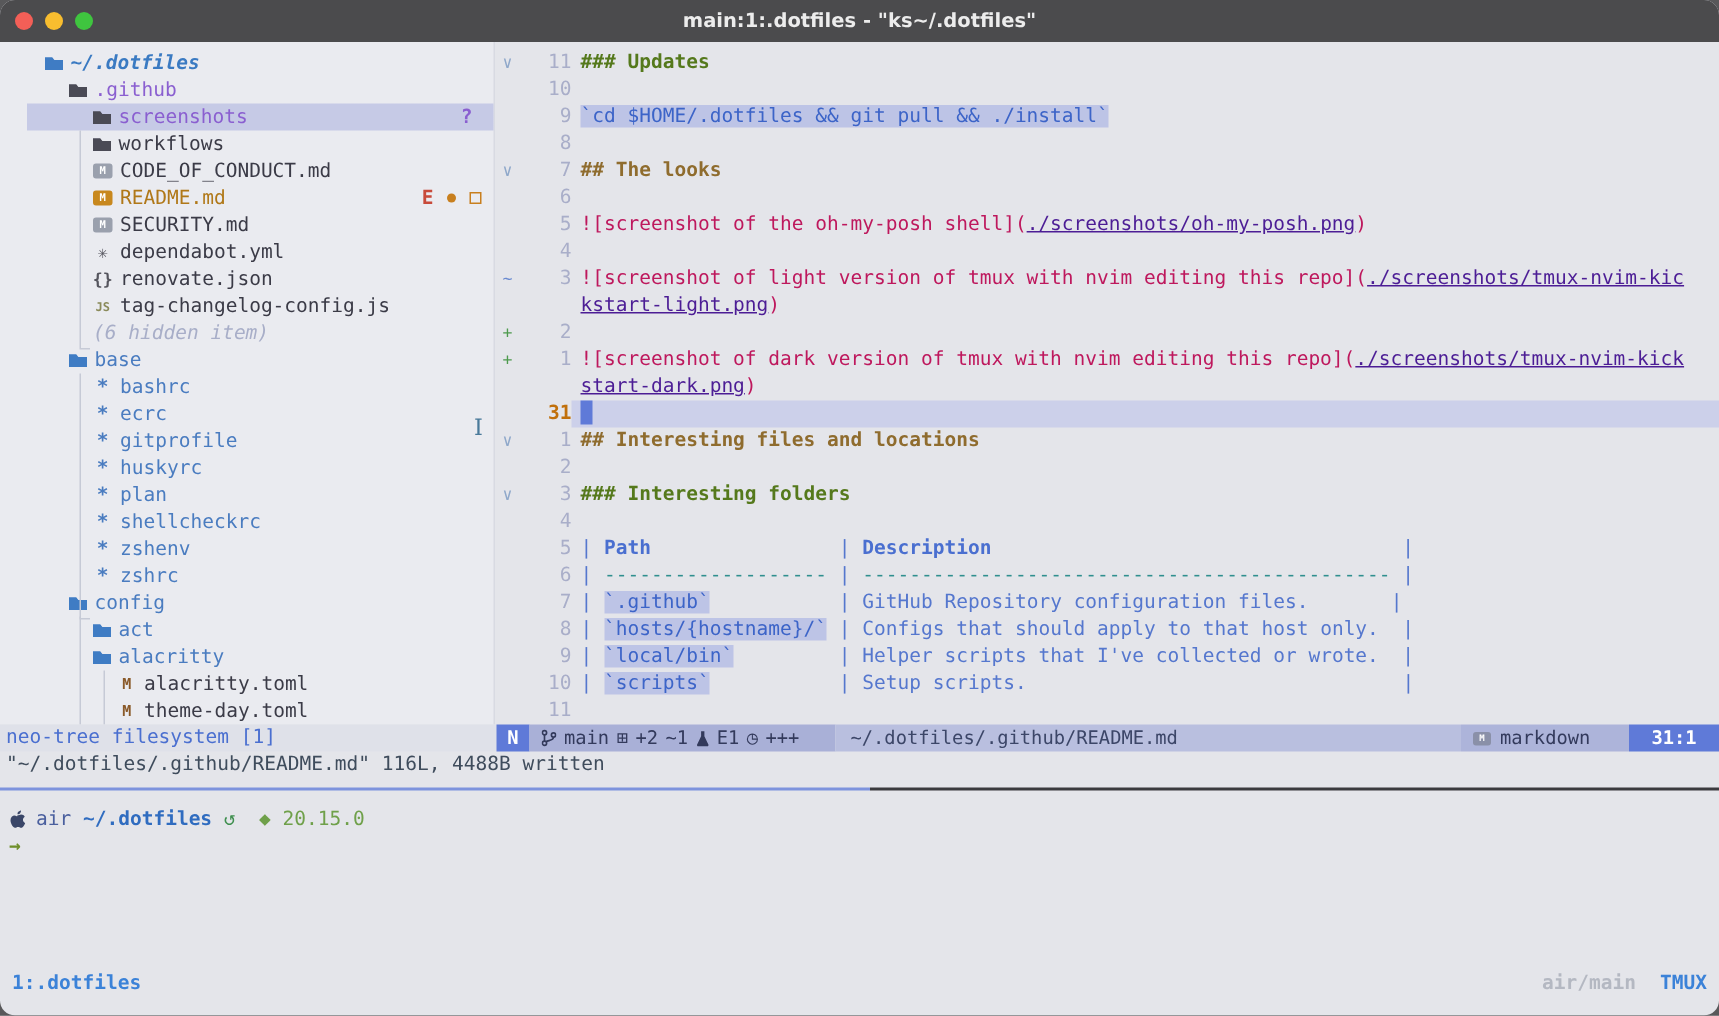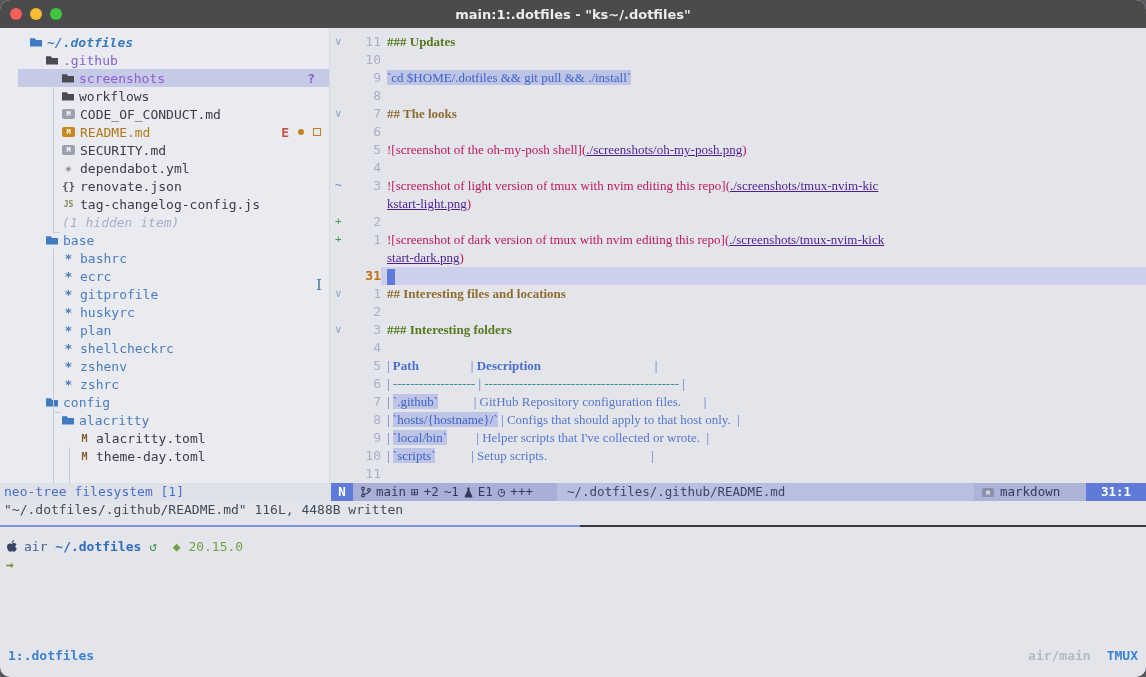--- a/index.html
+++ b/index.html
@@ -45,21 +45,21 @@
   .guide-h{position:absolute;height:1px;background:#c6cad6;}
   .ibeam{position:absolute;left:316px;top:248px;color:#4a7a9a;font-family:"DejaVu Serif",serif;
     font-size:15px;line-height:18px;}
   
   .editor{position:absolute;left:331px;top:28px;width:815px;height:455px;background:#e4e5ea;}
   .eline{display:flex;height:18px;line-height:18px;white-space:pre;}
   .emarks{flex:none;width:20px;padding-left:4px;box-sizing:border-box;font-size:11px;}
   .fold{color:#8fa8ca;} .sgadd{color:#4e9a4e;} .sgchg{color:#6a8ad0;}
   .enum{flex:none;width:30px;text-align:right;color:#a9aec9;padding-right:0;}
   .enum.cur{color:#c1700c;font-weight:bold;}
-  .etext{flex:1;padding-left:6px;font-family:Liberation Serif, serif;}
+  .etext{flex:1;padding-left:6px;}
   .etext.curline{background:#ccd0ea;}
   .c-h2{color:#8f6c2e;font-weight:bold;}
   .c-h3{color:#55791c;font-weight:bold;}
   .c-txt{color:#be185d;}
   .c-link{color:#4c1d95;text-decoration:underline;}
   .c-code{color:#3c64c8;background:#bdc4e6;}
   .c-tbl{color:#5577ce;}
   .c-tblh{color:#4a6fd0;font-weight:bold;}
   .c-dash{color:#2f8f8f;}
   .cursor-block{display:inline-block;width:8px;height:16px;background:#5f7ad8;vertical-align:middle;}
@@ -119,31 +119,32 @@
         <div class="srow" style="padding-left: 30px;"><span class="fic folder f-blue"><i></i></span><span class="slabel t-root">~/.dotfiles</span></div>
         <div class="srow" style="padding-left: 46px;"><span class="fic folder f-dark"><i></i></span><span class="slabel t-purple">.github</span></div>
         <div class="srow selected" style="padding-left: 62px;"><span class="fic folder f-dark"><i></i></span><span class="slabel t-purple">screenshots</span><span class="badge-q">?</span></div>
         <div class="srow" style="padding-left: 62px;"><span class="fic folder f-dark"><i></i></span><span class="slabel ">workflows</span></div>
         <div class="srow" style="padding-left: 62px;"><span class="fic md">M</span><span class="slabel ">CODE_OF_CONDUCT.md</span></div>
         <div class="srow" style="padding-left: 62px;"><span class="fic md md-orange">M</span><span class="slabel t-orange">README.md</span><span class="marks"><span class="mk-e">E</span><span class="mk-dot"></span><span class="mk-sq"></span></span></div>
         <div class="srow" style="padding-left: 62px;"><span class="fic md">M</span><span class="slabel ">SECURITY.md</span></div>
         <div class="srow" style="padding-left: 62px;"><span class="fic gear">✳</span><span class="slabel ">dependabot.yml</span></div>
         <div class="srow" style="padding-left: 62px;"><span class="fic braces">{}</span><span class="slabel ">renovate.json</span></div>
         <div class="srow" style="padding-left: 62px;"><span class="fic js">JS</span><span class="slabel ">tag-changelog-config.js</span></div>
-        <div class="srow" style="padding-left: 62px;"><span class="slabel t-hidden" style="margin-left: 0px;">(1 hidden item)</span></div>
+        <div class="srow" style="padding-left: 62px;"><span class="slabel t-hidden" style="margin-left: 0px;">(6 hidden item)</span></div>
         <div class="srow" style="padding-left: 46px;"><span class="fic folder f-blue"><i></i></span><span class="slabel t-blue">base</span></div>
         <div class="srow" style="padding-left: 62px;"><span class="fic star">*</span><span class="slabel t-blue">bashrc</span></div>
         <div class="srow" style="padding-left: 62px;"><span class="fic star">*</span><span class="slabel t-blue">ecrc</span></div>
         <div class="srow" style="padding-left: 62px;"><span class="fic star">*</span><span class="slabel t-blue">gitprofile</span></div>
         <div class="srow" style="padding-left: 62px;"><span class="fic star">*</span><span class="slabel t-blue">huskyrc</span></div>
         <div class="srow" style="padding-left: 62px;"><span class="fic star">*</span><span class="slabel t-blue">plan</span></div>
         <div class="srow" style="padding-left: 62px;"><span class="fic star">*</span><span class="slabel t-blue">shellcheckrc</span></div>
         <div class="srow" style="padding-left: 62px;"><span class="fic star">*</span><span class="slabel t-blue">zshenv</span></div>
         <div class="srow" style="padding-left: 62px;"><span class="fic star">*</span><span class="slabel t-blue">zshrc</span></div>
         <div class="srow" style="padding-left: 46px;"><span class="fic folder f-blue"><i></i></span><span class="slabel t-blue">config</span></div>
+        <div class="srow" style="padding-left: 62px;"><span class="fic folder f-blue"><i></i></span><span class="slabel t-blue">act</span></div>
         <div class="srow" style="padding-left: 62px;"><span class="fic folder f-blue"><i></i></span><span class="slabel t-blue">alacritty</span></div>
         <div class="srow" style="padding-left: 78px;"><span class="fic toml">M</span><span class="slabel ">alacritty.toml</span></div>
         <div class="srow" style="padding-left: 78px;"><span class="fic toml">M</span><span class="slabel ">theme-day.toml</span></div>
       </div>
 
     <div class="guide" style="left:53px;top:59px;height:145px;"></div>
     <div class="guide-h" style="left:53px;top:204px;width:7px;"></div>
     <div class="guide" style="left:53px;top:221px;height:163px;"></div>
     <div class="guide-h" style="left:53px;top:384px;width:7px;"></div>
     <div class="guide" style="left:53px;top:383px;height:72px;"></div>

